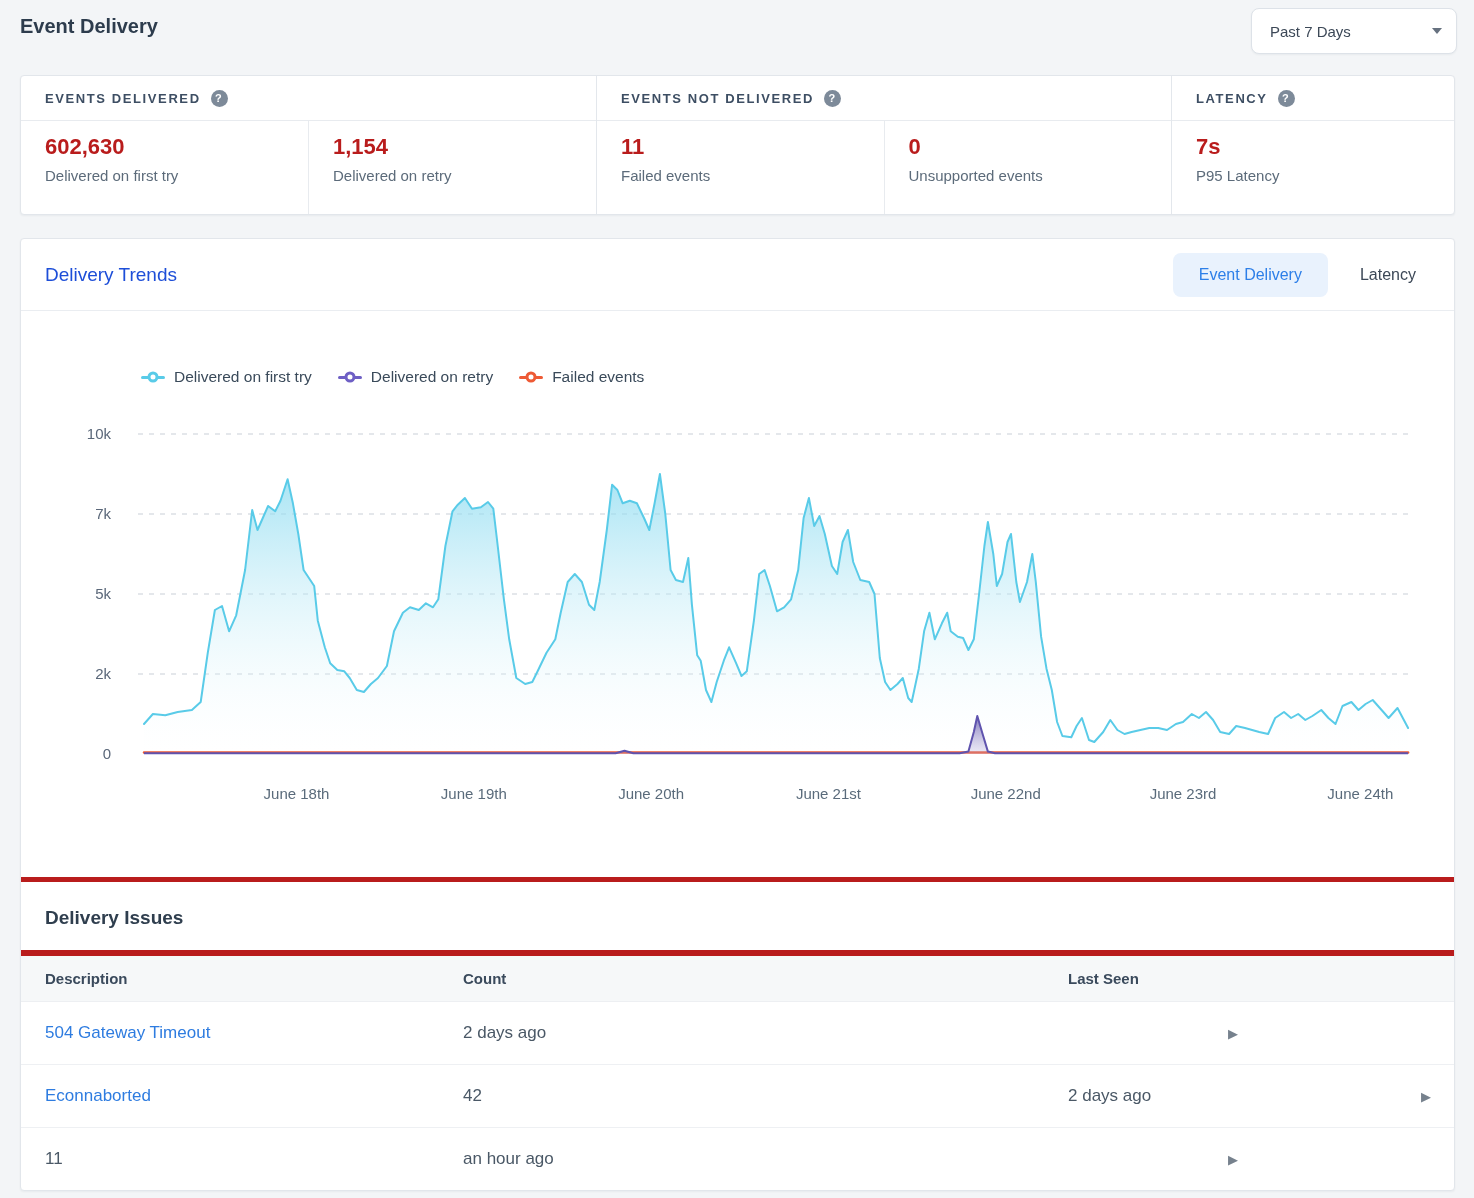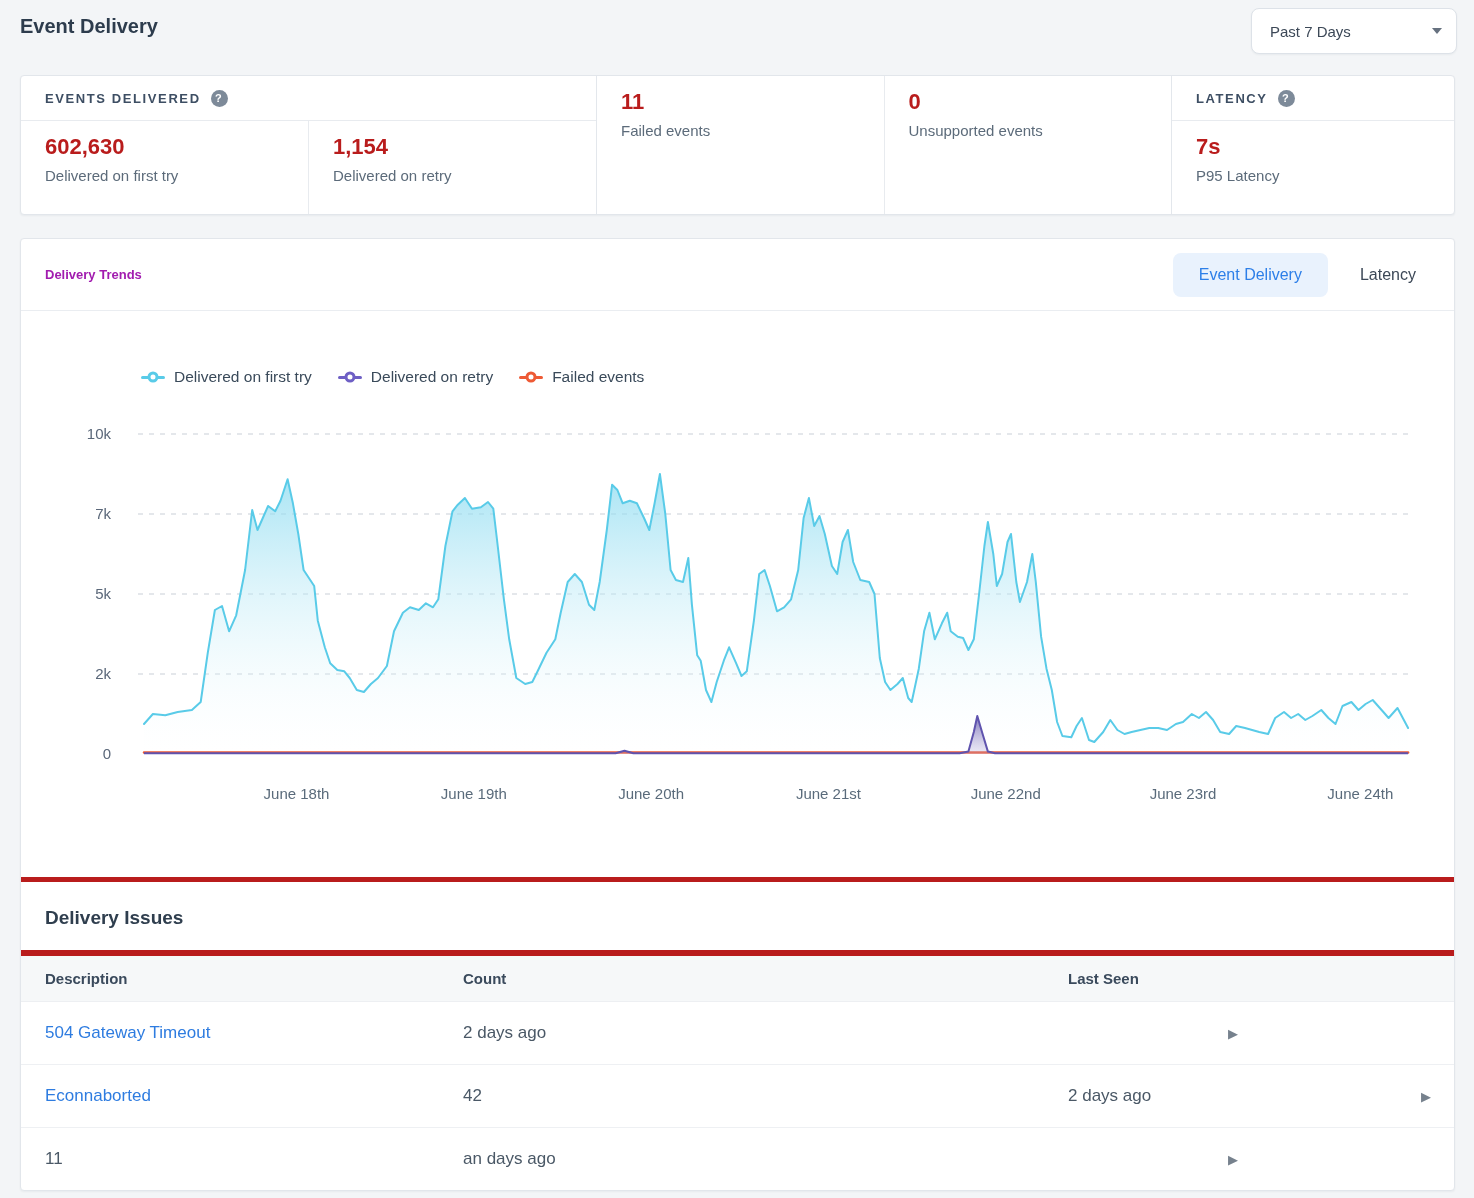--- a/index.html
+++ b/index.html
@@ -17,21 +17,21 @@
   .sec-head{height:45px;border-bottom:1px solid #E8EBEF;display:flex;align-items:center;padding-left:24px;font-size:13px;font-weight:700;letter-spacing:1.6px;color:#3D4E63;box-sizing:border-box}
   .sec-body{flex:1;display:flex}
   .cell{flex:1;padding:13px 0 0 24px;box-sizing:border-box}
   .cell + .cell{border-left:1px solid #E8EBEF}
   .val{font-size:22px;font-weight:700;color:#b91c1c}
   .sub{font-size:15px;color:#5C6B7A;margin-top:7px}
   .help{width:17px;height:17px;min-width:17px;border-radius:50%;background:#7D8A99;color:#fff;font-size:11px;font-weight:700;display:inline-flex;align-items:center;justify-content:center;margin-left:10px;cursor:pointer}
   .help::before{content:"?"}
   .main{margin:23px 19px 0 20px;overflow:hidden}
   .main-head{height:72px;display:flex;align-items:center;justify-content:space-between;border-bottom:1px solid #EAEDF1;padding:0 12px 0 24px;box-sizing:border-box}
-  .card-title{font-size:13px;font-weight:700;color:#a21caf}
+  .card-title{font-size:19px;font-weight:400;color:#1d4ed8}
   .tabs{display:flex;align-items:center;gap:6px}
   .tab{padding:13px 26px;font-size:16px;border-radius:8px;color:#3C4857;cursor:pointer}
   .tab.active{background:#E9F2FD;color:#2D7FE8}
   .chart-wrap{position:relative;height:566px}
   #chart-svg{position:absolute;left:0;top:0}
   .legend{position:absolute;top:57px;left:120px;display:flex;gap:26px;align-items:center}
   .litem{display:flex;align-items:center;gap:9px;font-size:15.5px;color:#3A4A5A;cursor:pointer}
   .lmark{position:relative;width:24px;height:13px}
   .lmark::before{content:"";position:absolute;left:0;right:0;top:5px;height:3px;border-radius:2px;background:var(--c)}
   .lmark::after{content:"";position:absolute;left:50%;top:50%;transform:translate(-50%,-50%);width:5px;height:5px;border-radius:50%;background:#fff;border:3px solid var(--c)}
@@ -65,20 +65,24 @@
         <div class="val">602,630</div>
         <div class="sub">Delivered on first try</div>
       </div>
       <div class="cell">
         <div class="val">1,154</div>
         <div class="sub">Delivered on retry</div>
       </div>
     </div>
   </div>
   <div class="sec sec-2">
+    <div class="sec-head">
+      <span>EVENTS NOT DELIVERED</span>
+      <span class="help"></span>
+    </div>
     <div class="sec-body">
       <div class="cell">
         <div class="val">11</div>
         <div class="sub">Failed events</div>
       </div>
       <div class="cell">
         <div class="val">0</div>
         <div class="sub">Unsupported events</div>
       </div>
     </div>
@@ -169,16 +173,16 @@
     <span class="chev"></span>
   </div>
   <div class="row">
     <div><span class="link">Econnaborted</span></div>
     <div>42</div>
     <div>2 days ago</div>
     <span class="chev"></span>
   </div>
   <div class="row">
     <div>11</div>
-    <div>an days ago</div>
+    <div>an hour ago</div>
     <span class="chev"></span>
   </div>
 </div>
 
 </body></html>

